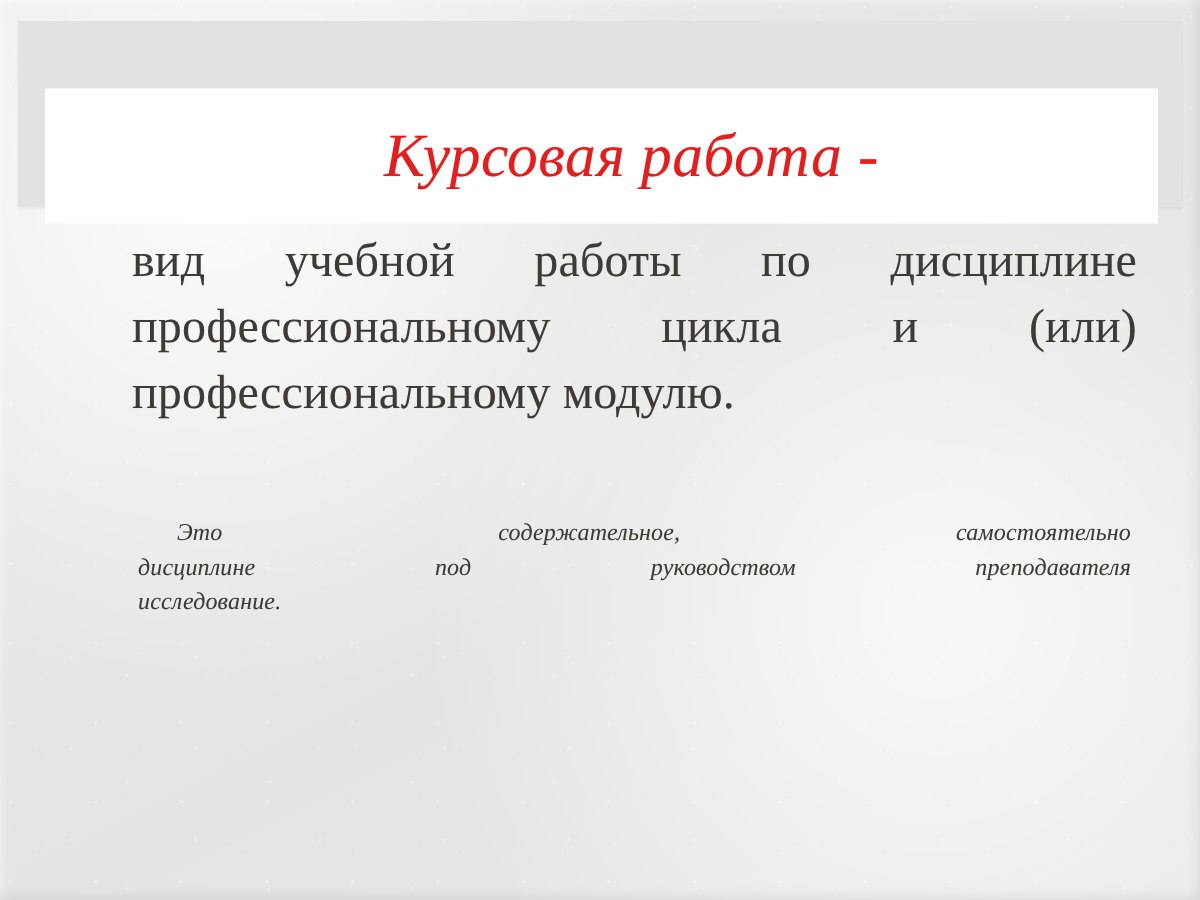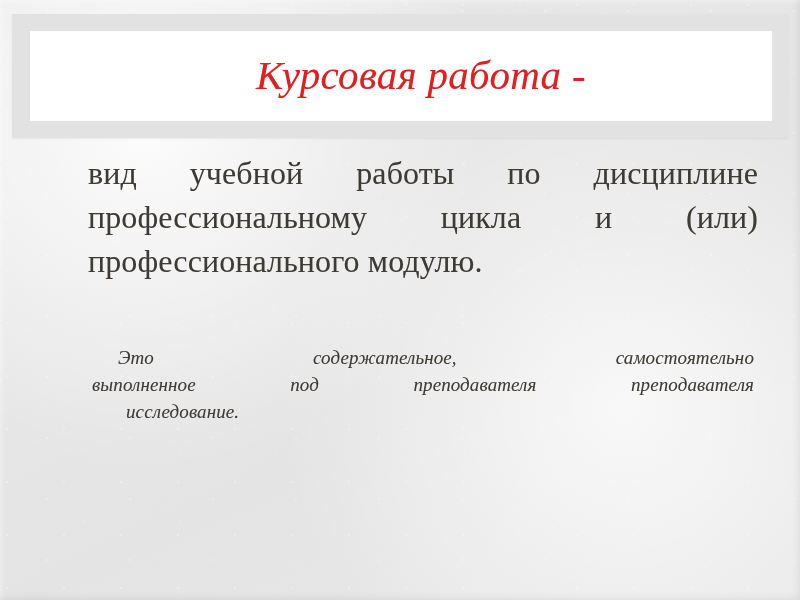--- a/index.html
+++ b/index.html
@@ -69,20 +69,21 @@
 
   .title-inner {
     width: 100%;
     height: 100%;
     background: #ffffff;
     display: flex;
     align-items: center;
     justify-content: center;
     box-sizing: border-box;
     padding-left: 40px;
+    margin-top: 28px;
   }
 
   .slide-title {
     font-family: "Liberation Serif", "DejaVu Serif", serif;
     font-style: italic;
     font-weight: 400;
     font-size: 41px;
     line-height: 1.05;
     color: #e21f1f;
     letter-spacing: .3px;
@@ -120,64 +121,63 @@
     text-align: justify;
     text-align-last: justify;
   }
   .para-lead .last-line {
     display: block;
     text-align: left;
   }
 
   .para-note {
     font-style: italic;
-    font-size: 19px;
+    font-size: 16px;
     line-height: 1.42;
     letter-spacing: .1px;
     width: 662px;
     margin-top: 62px;
     margin-left: 4px;
     text-shadow: 0 0 .5px rgba(62,58,53,.22);
   }
   .para-note .justify-line {
     display: block;
     text-align: justify;
     text-align-last: justify;
   }
   .para-note .first-line {
     padding-left: 26px;
   }
   .para-note .last-line {
     display: block;
     text-align: left;
-    margin-left: 34px;
   }
 </style>
 </head>
 <body>
 
 <div class="slide">
 
   <div class="page-shadow"></div>
 
   <div class="title-plate">
     <div class="title-inner">
       <h1 class="slide-title">Курсовая работа -</h1>
     </div>
   </div>
 
   <div class="body-area">
 
     <p class="para para-lead">
       <span class="justify-line">вид учебной работы по дисциплине</span>
       <span class="justify-line">профессиональному цикла и (или)</span>
-      <span class="last-line">профессионального модулю.</span>
+      <span class="last-line">профессиональному модулю.</span>
     </p>
 
     <p class="para para-note">
       <span class="justify-line first-line">Это содержательное, самостоятельно</span>
-      <span class="justify-line">выполненное под преподавателя преподавателя</span>
+      <span class="justify-line">дисциплине под руководством преподавателя</span>
       <span class="last-line">исследование.</span>
     </p>
 
   </div>
 
 </div>
 
 </body></html>

